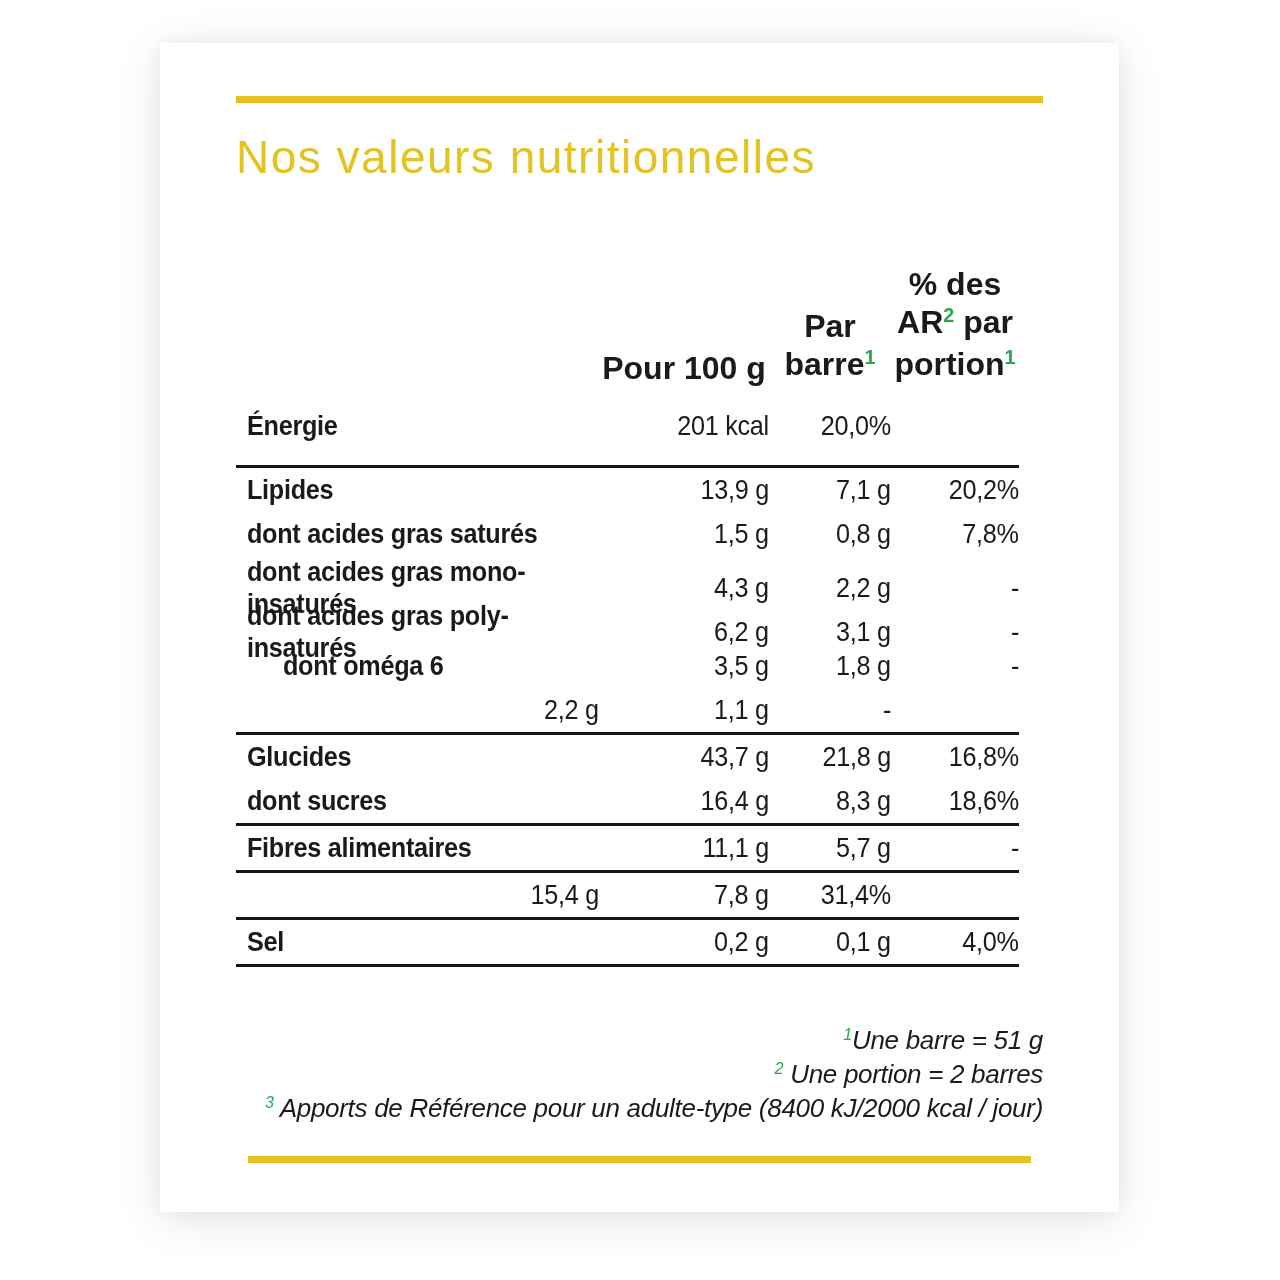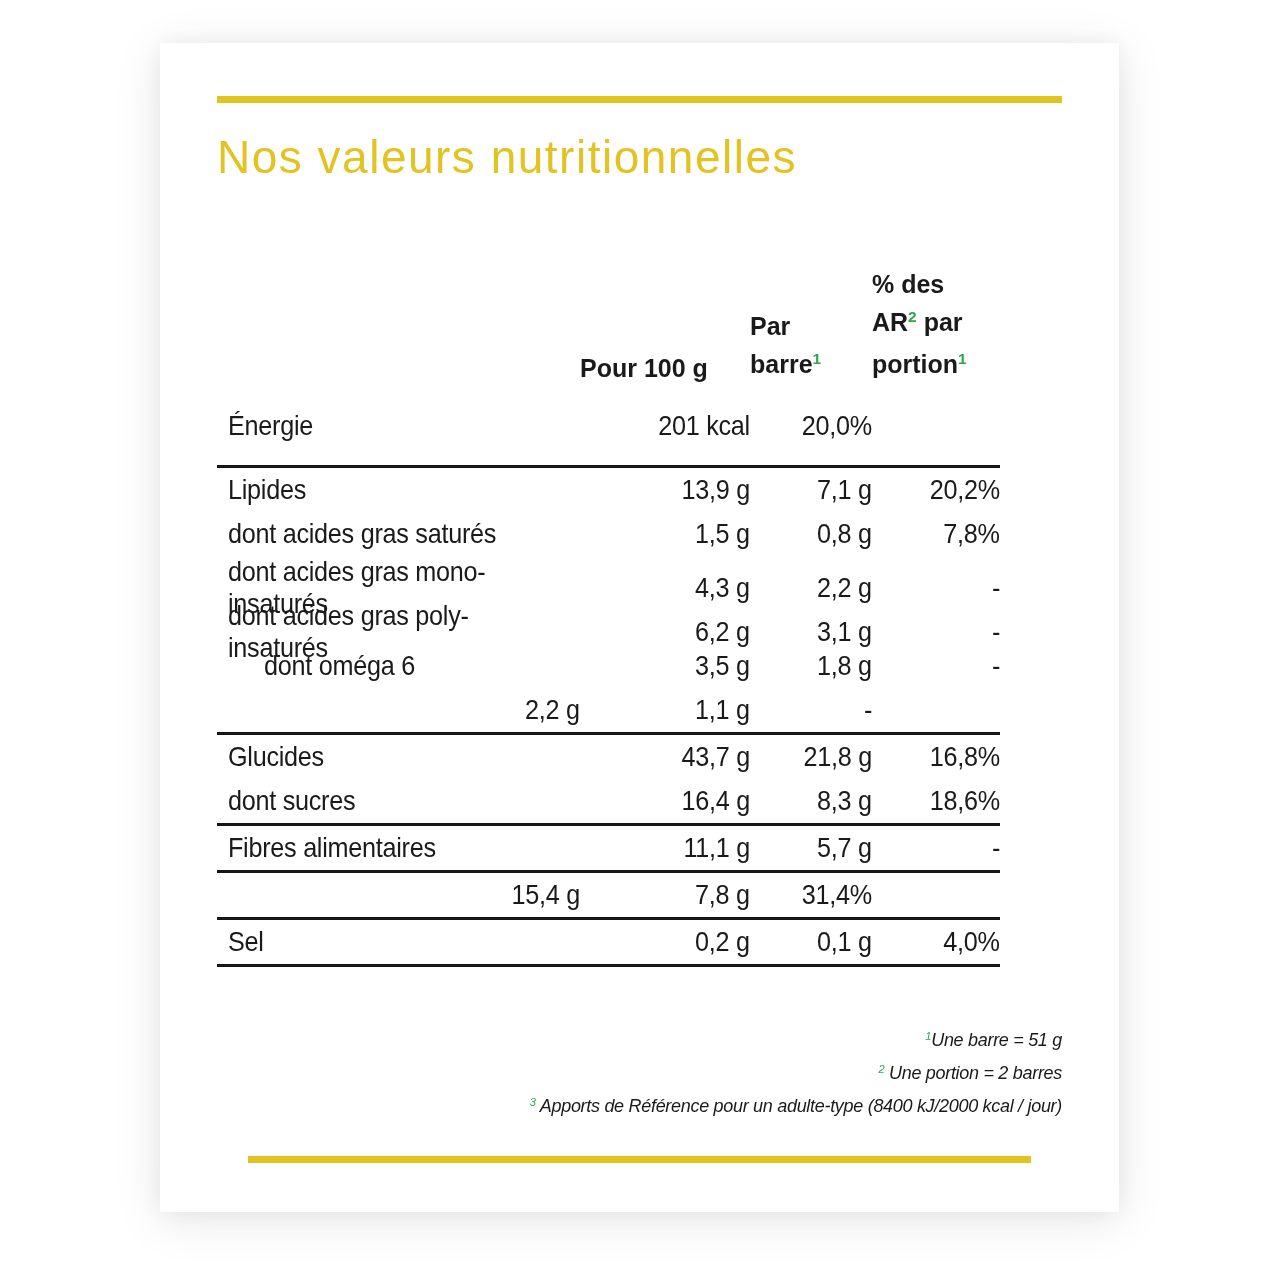--- a/index.html
+++ b/index.html
@@ -3,64 +3,64 @@
 <meta charset="utf-8">
 <style>
   * { margin:0; padding:0; box-sizing:border-box; }
   html,body { width:1280px; height:1280px; background:#ffffff; overflow:hidden;
               font-family:"Liberation Sans", sans-serif; color:#1a1a1a; }
 
   .card {
     position:absolute; left:160px; top:43px; width:959px; height:1169px;
     background:#ffffff;
     box-shadow:0 8px 45px rgba(0,0,0,0.10), 0 0 18px rgba(0,0,0,0.05);
-    padding:0 57px;
+    padding:0 76px;
   }
 
   .accent-rule { height:7px; background:var(--yellow,#E3C41F); }
   .rule-top { margin-top:53px; }
   .rule-bottom { position:absolute; left:88px; right:88px; bottom:49px; }
 
   .page-title {
     margin-top:26px;
     font-size:46px; line-height:56px; font-weight:400;
     letter-spacing:1.5px; color:var(--yellow,#E9C52F);
   }
 
   
   .ntable { margin-top:80px; width:783px; }
   .thead, .trow {
     display:grid;
     grid-template-columns:1fr 170px 122px 128px;
   }
   .thead { align-items:end; }
-  .hcell { text-align:left; font-weight:700; font-size:25px; }
+  .hcell { text-align:center; font-weight:700; font-size:32px; }
   .hline { line-height:38px; }
 
   .trow { height:44px; align-items:center; }
   .trow.divider { height:47px; border-bottom:3px solid #161616; }
   .trow.tall { height:81px; }
   .trow.tall .num { line-height:34px; }
 
   .cell { font-size:28px; letter-spacing:-0.3px; }
-  .cell.label { text-align:left; padding-left:11px; }
+  .cell.label { text-align:left; padding-left:11px;font-weight:bold; }
   .cell.label.indent { padding-left:47px; }
   .cell.num { text-align:right; }
   .cd { display:inline-block; transform:scaleX(0.90); white-space:pre-line; }
   .label .cd { transform-origin:left center; }
   .num .cd { transform-origin:right center; }
 
   .sup-green {
     color:var(--green,#2EA64F);
     font-size:0.62em; font-weight:700;
     position:relative; top:-0.55em; vertical-align:baseline;
   }
 
   
-  .footnotes { margin-top:58px; text-align:right; font-style:italic; font-size:18px; }
+  .footnotes { margin-top:58px; text-align:right; font-style:italic; font-size:26px; }
   .fline { line-height:31px; letter-spacing:-0.3px; }
   .fline .sup-green { font-weight:400; font-style:italic; }
 </style>
 </head>
 <body>
 
 <div class="card">
 
   <div class="accent-rule rule-top"></div>
 

